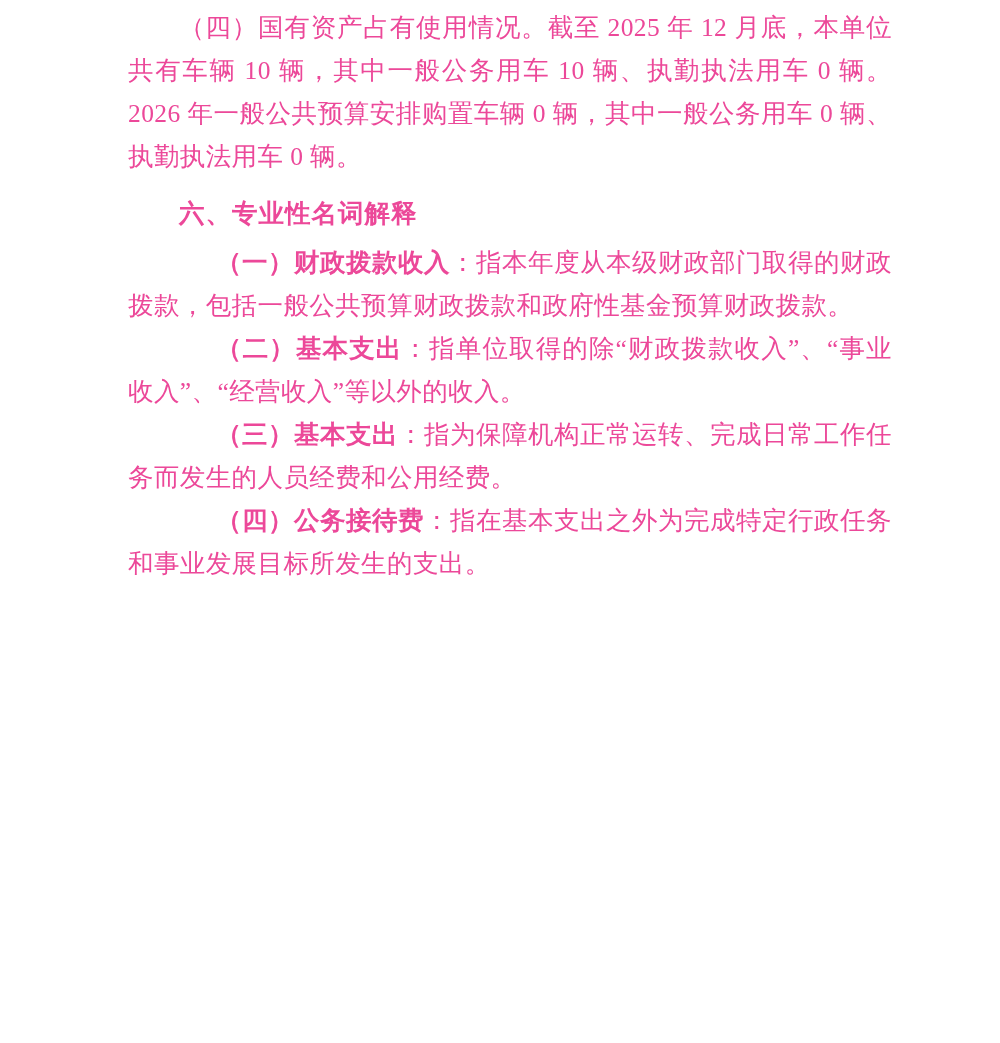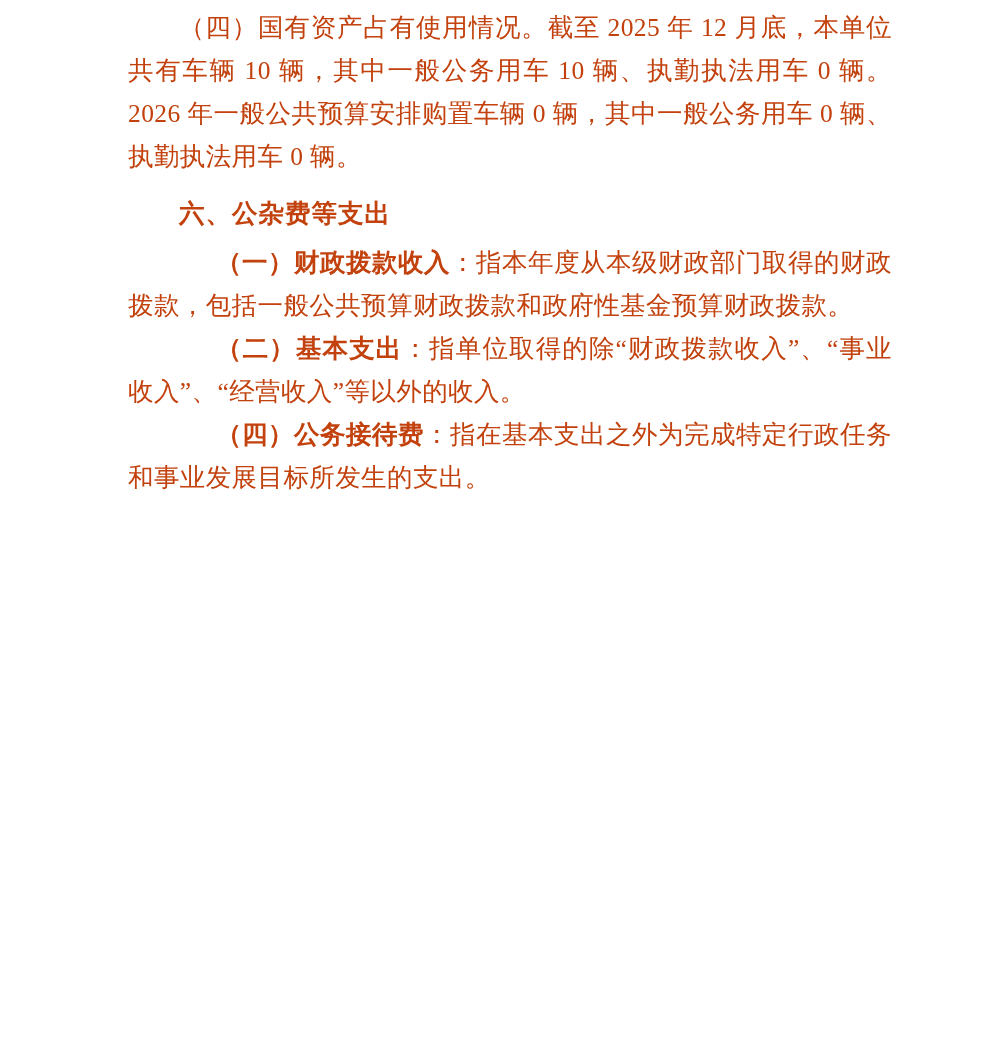--- a/index.html
+++ b/index.html
@@ -9,21 +9,21 @@
   }
   .page {
     width: 1000px;
     height: 1043px;
     background: #ffffff;
     position: relative;
     overflow: hidden;
     box-sizing: border-box;
     padding: 0 108px 0 128px;
     font-family: "Liberation Serif", "DejaVu Serif", serif;
-    color: #c2410c;
+    color: #ec4899;
   }
   .para {
     font-size: 25.5px;
     line-height: 43px;
     text-align: justify;
     text-justify: inter-ideograph;
     text-indent: 2em;
     margin: 0;
     letter-spacing: 0.4px;
   }
@@ -45,23 +45,24 @@
     margin-left: 37px;
   }
 </style>
 </head>
 <body>
 
 <div class="page">
 
   <p class="para first">（四）国有资产占有使用情况。截至 2025 年 12 月底，本单位共有车辆 10 辆，其中一般公务用车 10 辆、执勤执法用车 0 辆。2026 年一般公共预算安排购置车辆 0 辆，其中一般公务用车 0 辆、执勤执法用车 0 辆。</p>
 
-  <h2 class="heading">六、公杂费等支出</h2>
+  <h2 class="heading">六、专业性名词解释</h2>
 
   <p class="para"><span class="term">（一）财政拨款收入</span>：指本年度从本级财政部门取得的财政拨款，包括一般公共预算财政拨款和政府性基金预算财政拨款。</p>
 
   <p class="para"><span class="term">（二）基本支出</span>：指单位取得的除“财政拨款收入”、“事业收入”、“经营收入”等以外的收入。</p>
 
+  <p class="para"><span class="term">（三）基本支出</span>：指为保障机构正常运转、完成日常工作任务而发生的人员经费和公用经费。</p>
 
   <p class="para"><span class="term">（四）公务接待费</span>：指在基本支出之外为完成特定行政任务和事业发展目标所发生的支出。</p>
 
 
 </div>
 
 </body></html>

